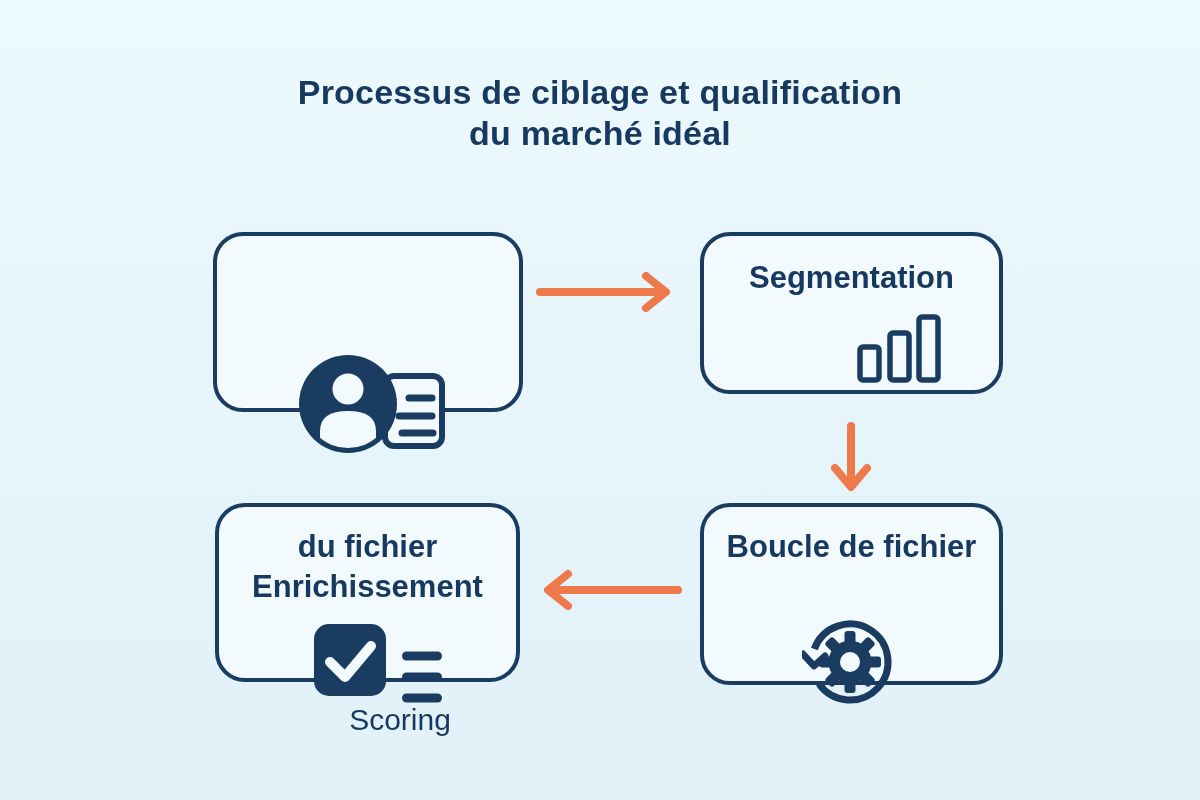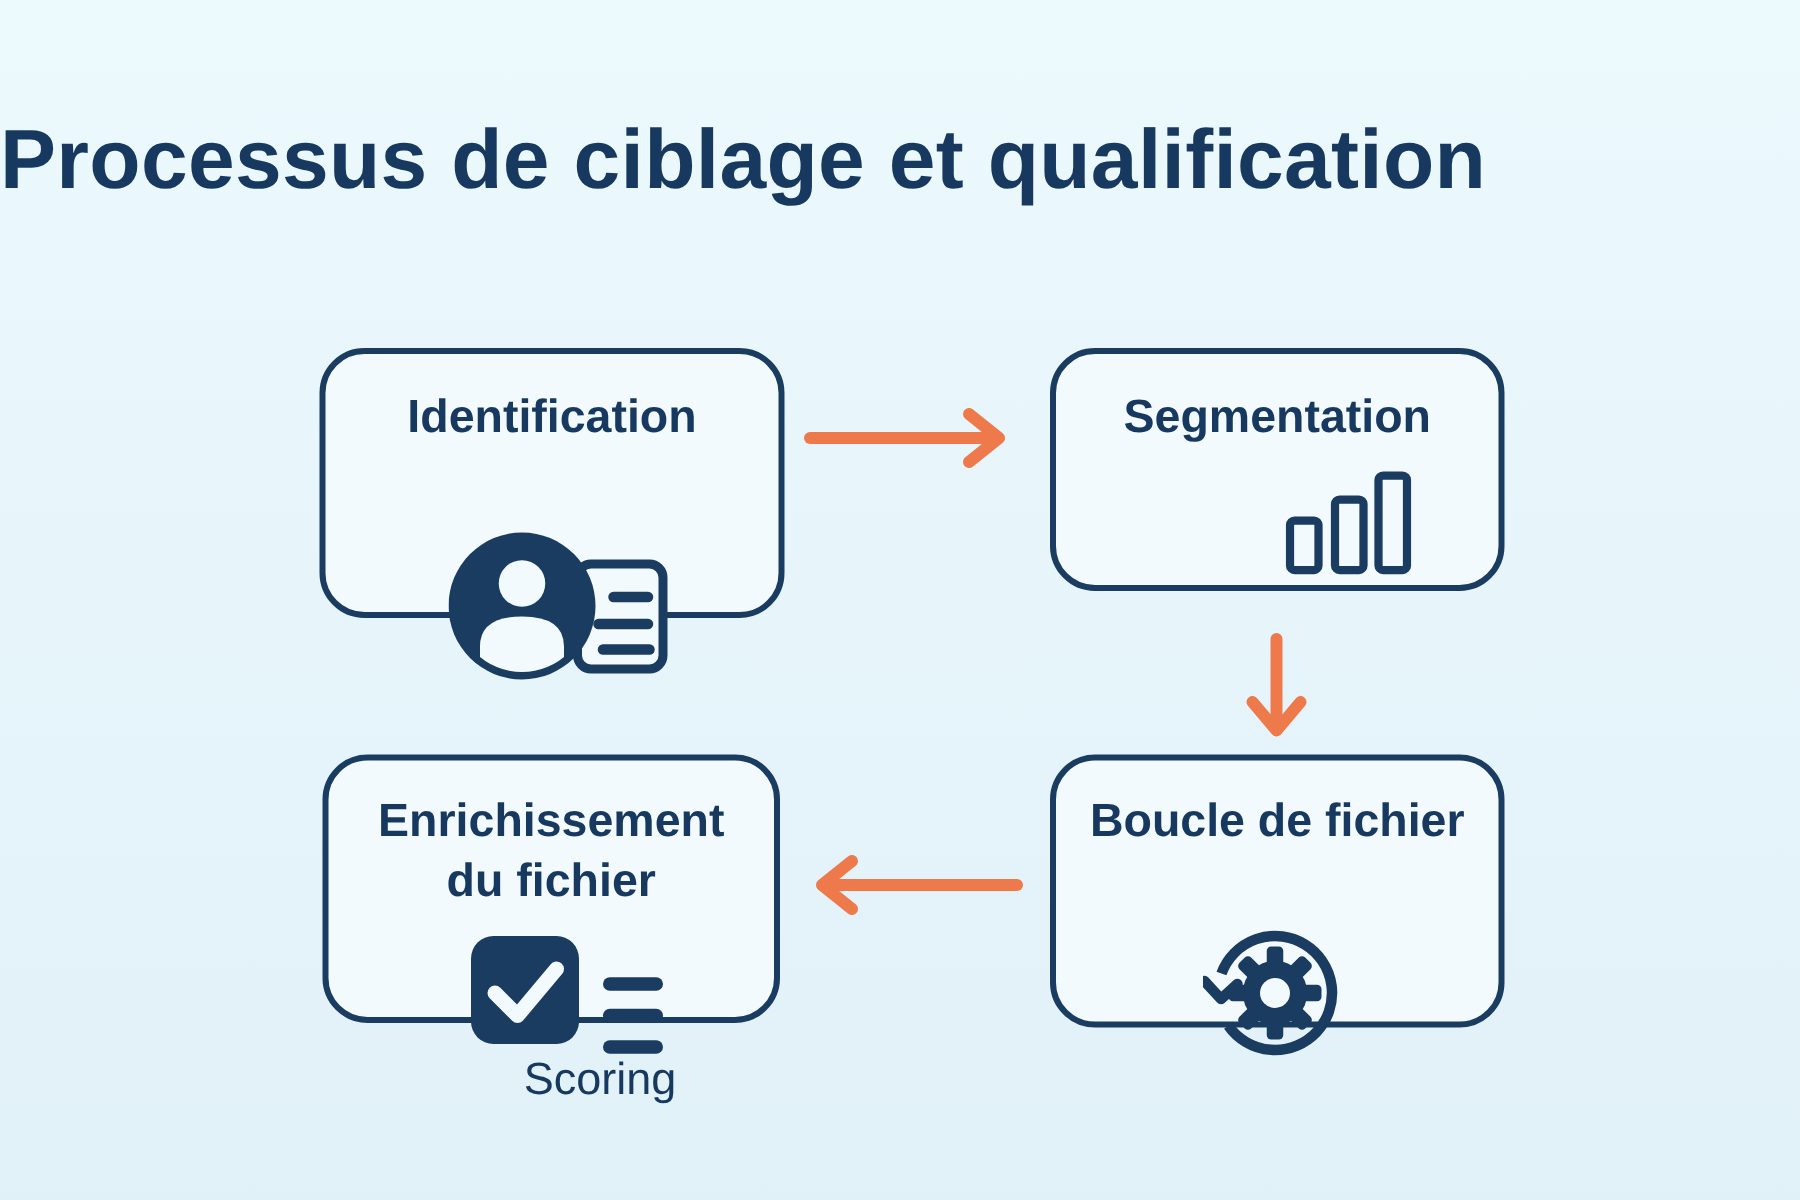--- a/index.html
+++ b/index.html
@@ -5,22 +5,22 @@
   html,body { margin:0; padding:0; }
   .canvas {
     position:relative;
     width:1200px; height:800px;
     background:linear-gradient(180deg,#ECF9FD 0%, #E1F1F8 100%);
     font-family:"Liberation Sans", sans-serif;
     overflow:hidden;
   }
   .title {
     position:absolute; top:72px; left:0; width:100%;
-    text-align:left; color:#17395F; font-weight:bold;
-    font-size:56px; line-height:1.22; letter-spacing:0.2px;
+    text-align:center; color:#17395F; font-weight:bold;
+    font-size:34px; line-height:1.22; letter-spacing:0.2px;
   }
   .node {
     position:absolute; box-sizing:border-box;
     background:#F3FAFE; border:4px solid #1A3C60; border-radius:30px;
     z-index:1;
   }
   .node-label {
     text-align:center; color:#17395F; font-weight:bold;
     font-size:31px; line-height:40px;
   }
@@ -49,44 +49,44 @@
   .arrow-stroke { stroke:#EE7A4C; stroke-width:8; stroke-linecap:round; stroke-linejoin:round; fill:none; }
   .navy-stroke  { stroke:#1A3C60; fill:none; }
 </style>
 </head>
 <body>
 
 <div class="canvas">
 
   <div class="title">
     <div>Processus de ciblage et qualification</div>
+    <div>du marché idéal</div>
   </div>
 
   <div class="node" id="node-icp">
     <div class="node-label">
-      <div>Identification</div>
     </div>
   </div>
 
   <div class="node" id="node-seg">
     <div class="node-label">
       <div>Segmentation</div>
     </div>
   </div>
 
   <div class="node" id="node-loop">
     <div class="node-label">
       <div>Boucle de fichier</div>
     </div>
   </div>
 
   <div class="node" id="node-enrich">
     <div class="node-label">
+      <div>du fichier</div>
       <div>Enrichissement</div>
-      <div>du fichier</div>
     </div>
   </div>
 
   <svg class="arrows" width="1200" height="800">
     <g>
       <line class="arrow-stroke" x1="540" y1="292" x2="662" y2="292"></line>
       <polyline class="arrow-stroke" points="646,276 666,292 646,308"></polyline>
     </g>
     <g>
       <line class="arrow-stroke" x1="851" y1="426" x2="851" y2="483"></line>

